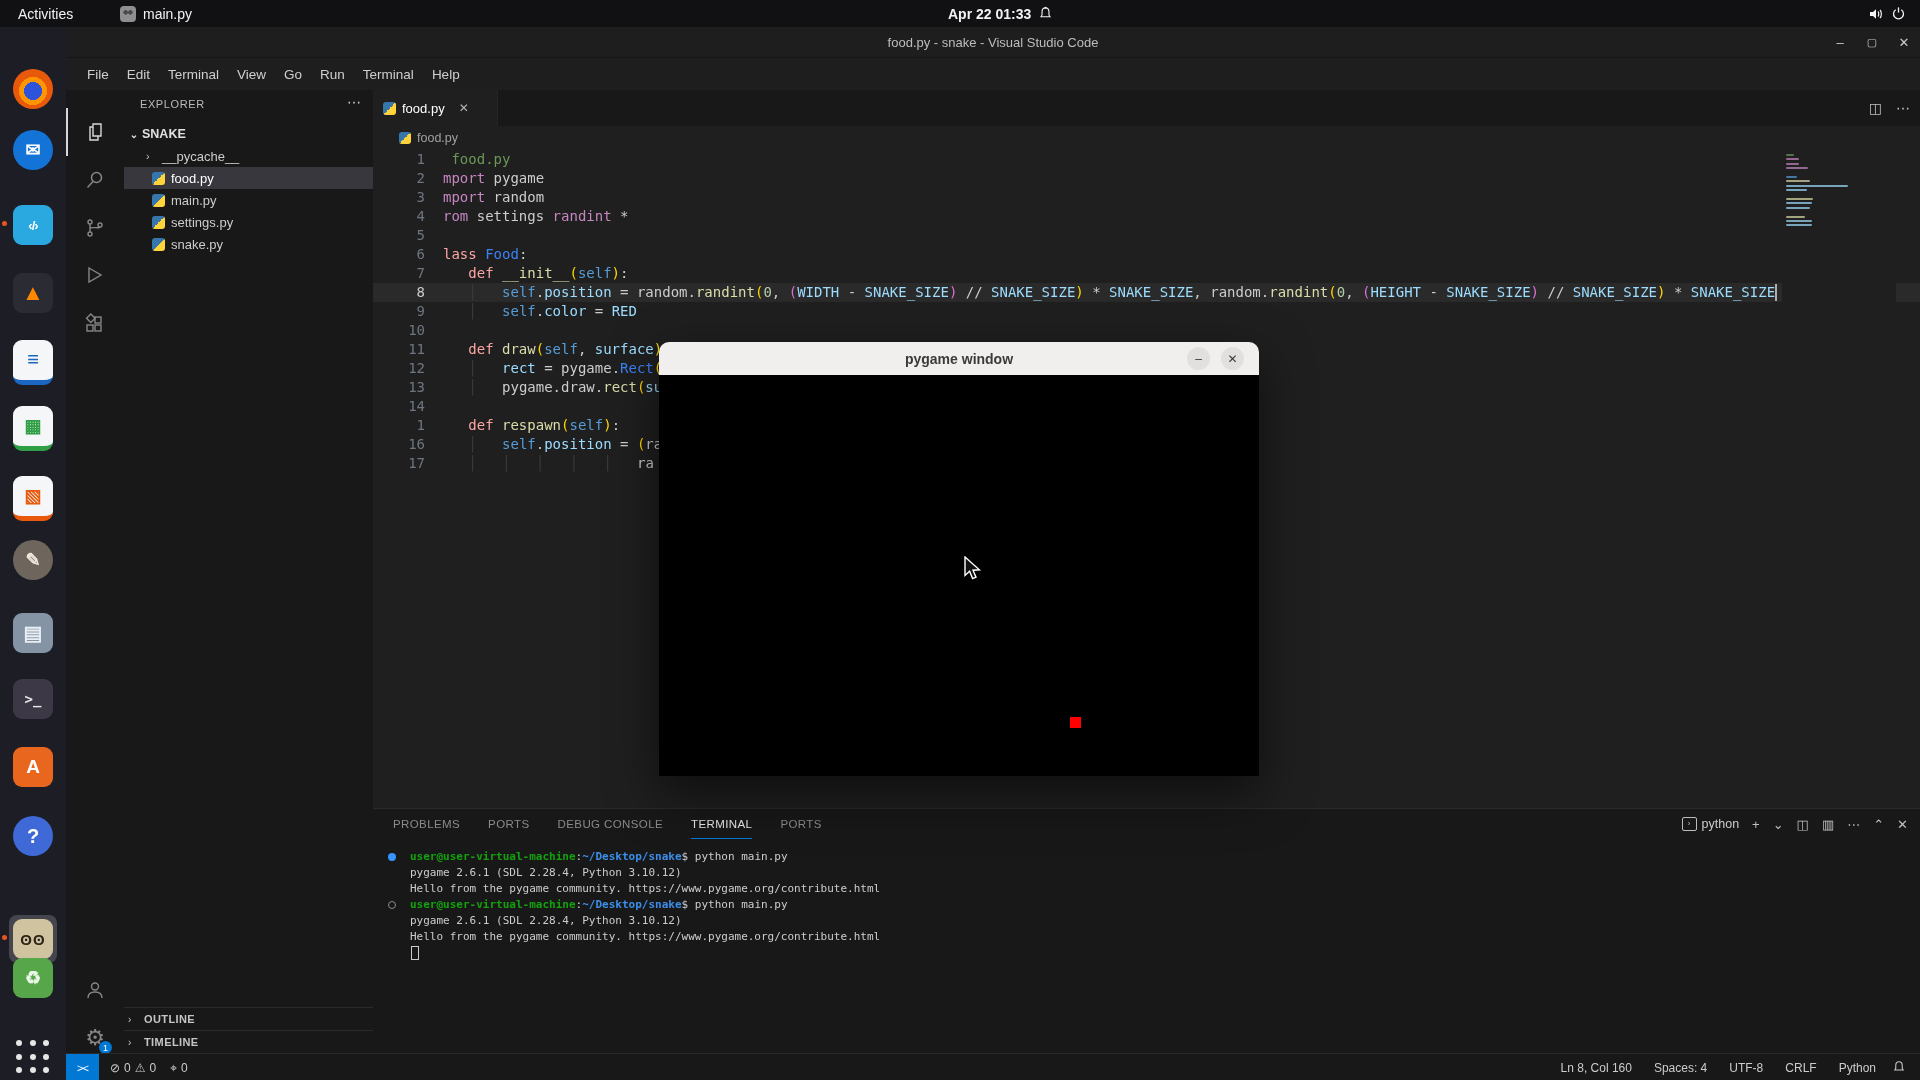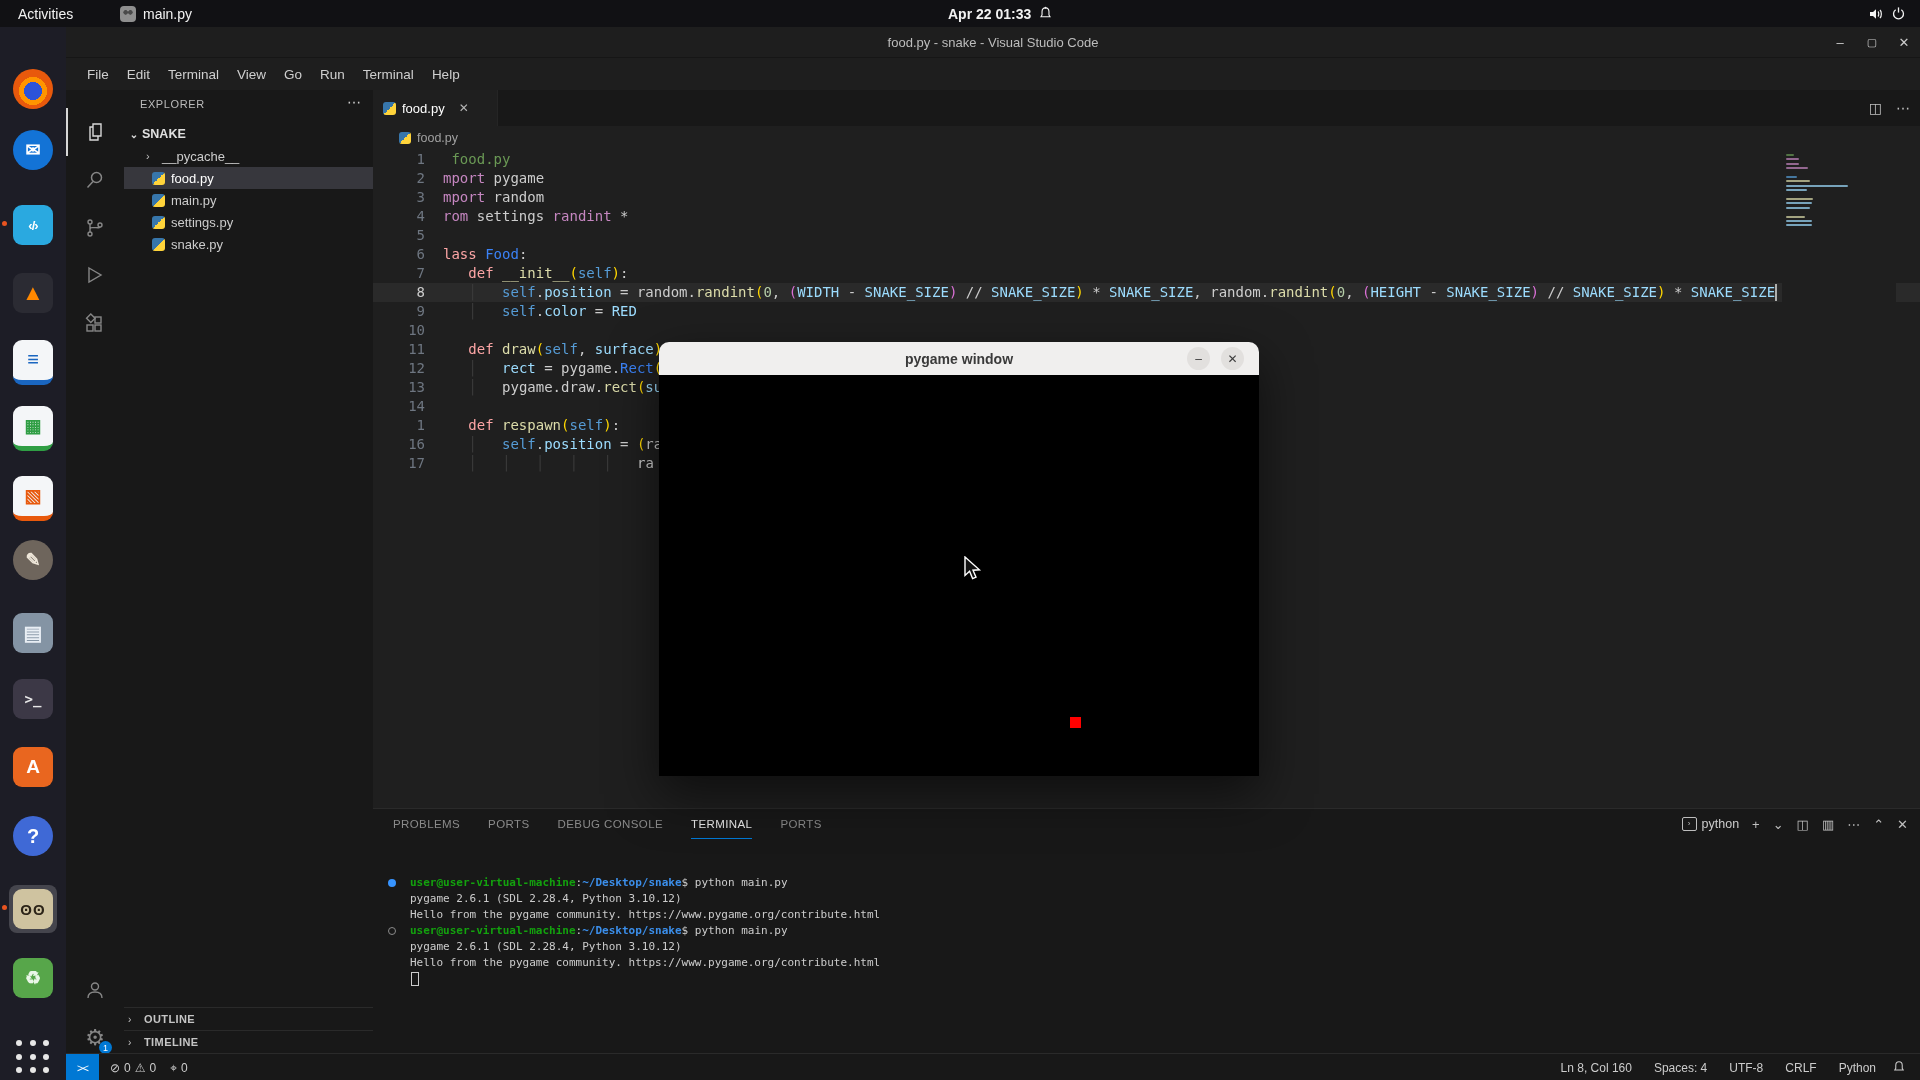--- a/index.html
+++ b/index.html
@@ -92,21 +92,21 @@
   .mm-bar{position:absolute;left:4px;height:2px;border-radius:1px;opacity:.7;}
 
   
   #panel{left:373px;top:808px;width:1547px;height:245px;background:#181818;border-top:1px solid #2a2a2a;}
   #panel-tabs{position:absolute;left:20px;top:0;height:30px;display:flex;gap:28px;align-items:center;font-size:11.5px;letter-spacing:.4px;color:#8a8a8a;}
   .panel-tab{height:30px;display:flex;align-items:center;}
   .panel-tab.active{color:#e7e7e7;border-bottom:1px solid #0078d4;box-sizing:border-box;}
   #panel-actions{position:absolute;right:12px;top:0;height:30px;display:flex;align-items:center;gap:13px;color:#c0c0c0;font-size:13px;}
   #term-label{display:flex;align-items:center;gap:5px;font-size:12.5px;color:#cccccc;}
   #term-label .term-glyph{width:13px;height:12px;border:1px solid #bdbdbd;border-radius:2px;font-size:8px;line-height:11px;text-align:center;color:#bdbdbd;}
-  #terminal{position:absolute;left:0;top:34px;width:1547px;height:211px;font-family:"DejaVu Sans Mono",monospace;font-size:11px;line-height:16px;color:#cccccc;white-space:pre;margin-top:26px;}
+  #terminal{position:absolute;left:0;top:34px;width:1547px;height:211px;font-family:"DejaVu Sans Mono",monospace;font-size:11px;line-height:16px;color:#cccccc;white-space:pre;}
   .tline{position:absolute;left:37px;height:16px;}
   .deco{position:absolute;left:15px;width:8px;height:8px;border-radius:50%;}
   .deco.filled{background:#3794ff;}
   .deco.hollow{border:1px solid #8a8a8a;box-sizing:border-box;}
   .t-user{color:#13a10e;font-weight:bold;}
   .t-path{color:#3b8eea;font-weight:bold;}
   #term-cursor{position:absolute;left:38px;width:8px;height:14px;border:1px solid #cccccc;box-sizing:border-box;}
 
   
   #statusbar{left:66px;top:1053px;width:1854px;height:27px;background:#181818;border-top:1px solid #2a2a2a;color:#cccccc;font-size:12px;}
@@ -198,21 +198,21 @@
       </div>
       <div class="dock-item" style="top: 648px;">
         <div class="dock-tile tile-terminal">&gt;_</div>
       </div>
       <div class="dock-item" style="top: 716px;">
         <div class="dock-tile tile-software">A</div>
       </div>
       <div class="dock-item" style="top: 785px;">
         <div class="dock-tile tile-help">?</div>
       </div>
-      <div class="dock-item focused" style="top: 858px;">
+      <div class="dock-item focused" style="top: 888px;">
         <span class="run-dot"></span>
         <div class="dock-tile tile-pygame">ʘʘ</div>
       </div>
       <div class="dock-item" style="top: 927px;">
         <div class="dock-tile tile-trash-green">♻</div>
       </div>
     </div>
 
   <div id="vscode" class="abs"></div>
 

